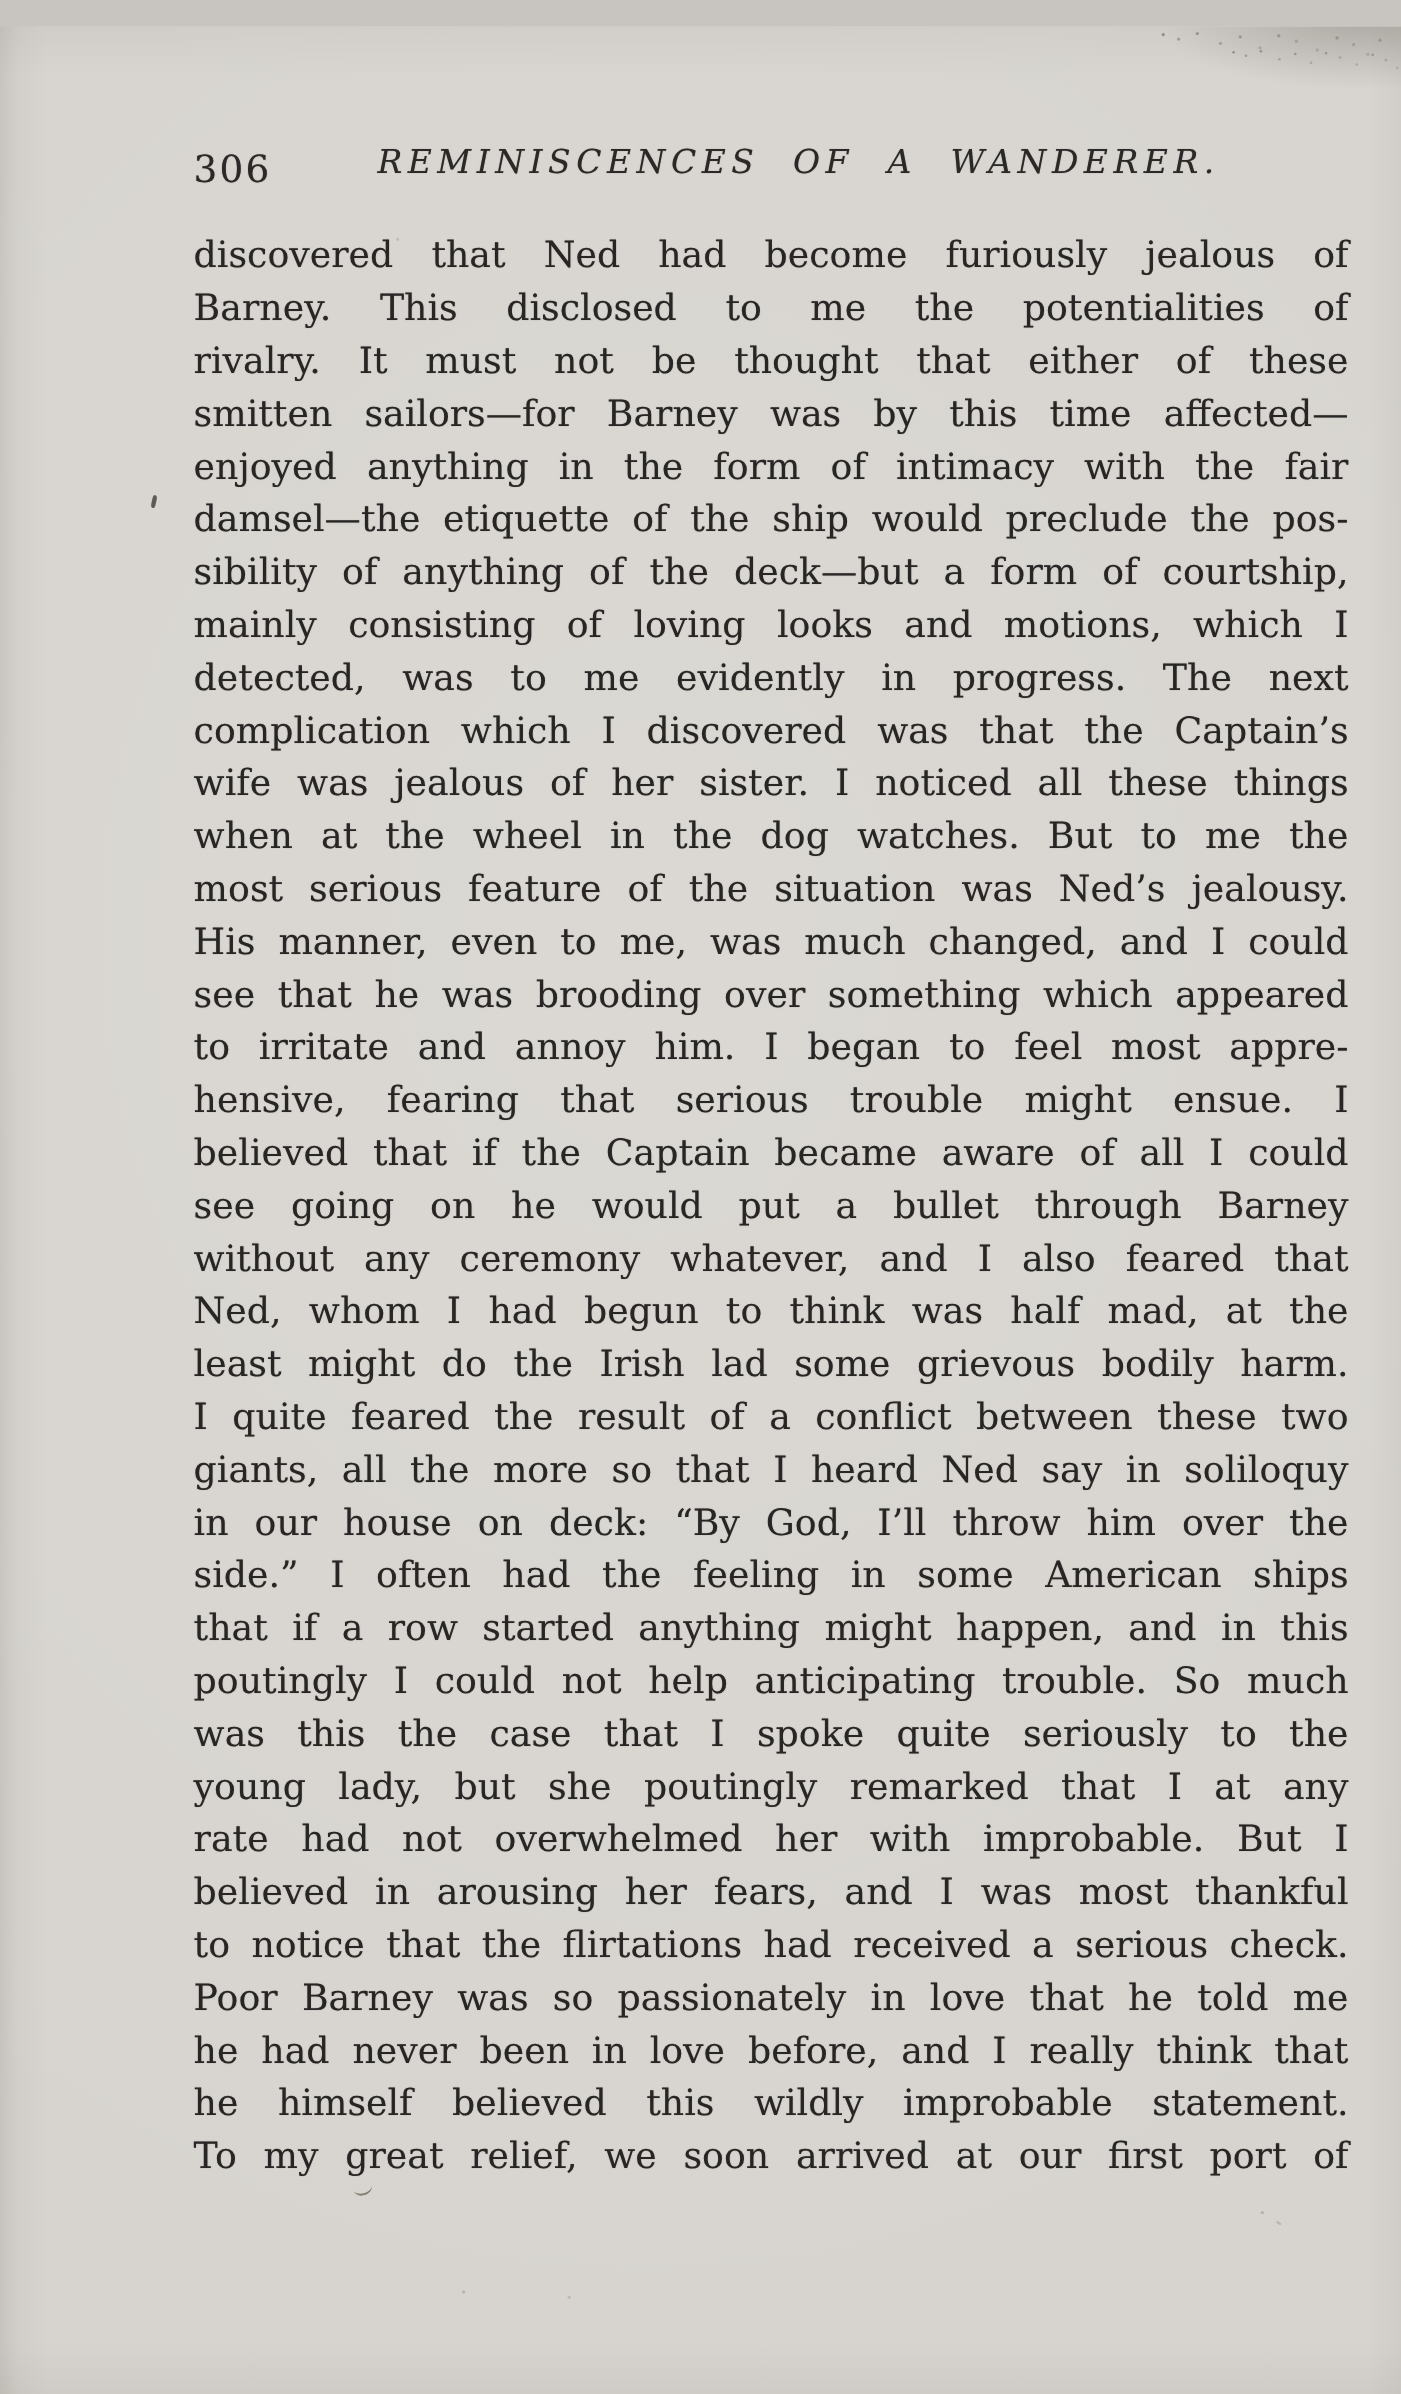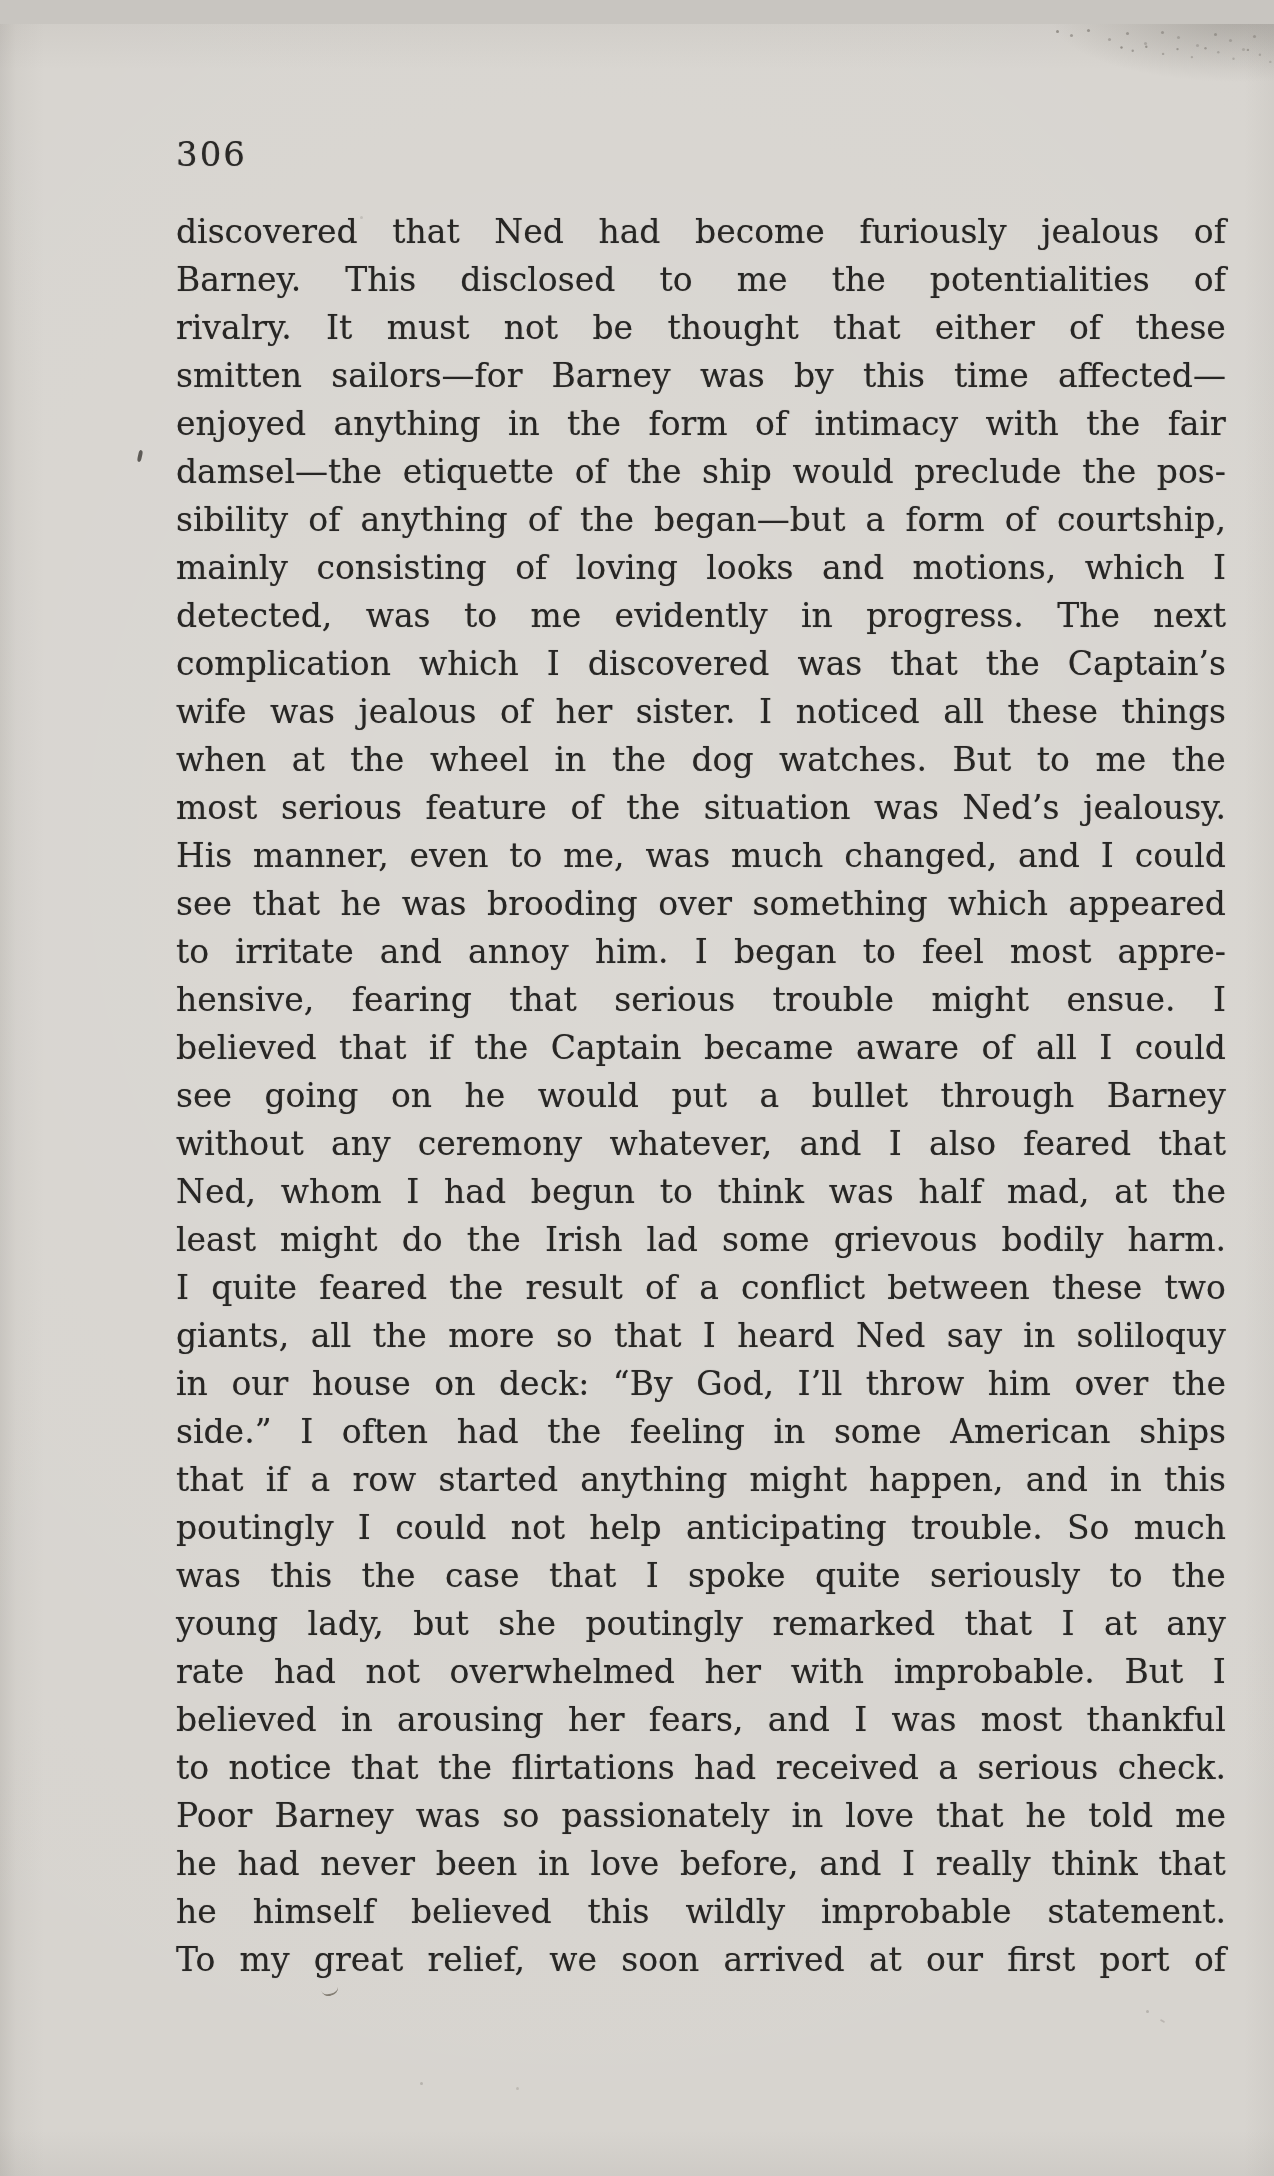--- a/index.html
+++ b/index.html
@@ -116,20 +116,21 @@
   <div class="speck dot-b"></div>
   <div class="speck dot-c"></div>
   <div class="speck dot-d"></div>
   <div class="speck dot-e"></div>
   <div class="speck dot-f"></div>
   <div class="margin-tick"></div>
   <div class="curl-mark"></div>
 
   <div class="header">
     <div class="page-number">306</div>
+    <div class="running-title">REMINISCENCES OF A WANDERER.</div>
   </div>
 
   <div class="body-text">
       <div class="text-line">
         <span>discovered</span>
         <span>that</span>
         <span>Ned</span>
         <span>had</span>
         <span>become</span>
         <span>furiously</span>
@@ -190,21 +191,21 @@
         <span>preclude</span>
         <span>the</span>
         <span>pos-</span>
       </div>
       <div class="text-line">
         <span>sibility</span>
         <span>of</span>
         <span>anything</span>
         <span>of</span>
         <span>the</span>
-        <span>began—but</span>
+        <span>deck—but</span>
         <span>a</span>
         <span>form</span>
         <span>of</span>
         <span>courtship,</span>
       </div>
       <div class="text-line">
         <span>mainly</span>
         <span>consisting</span>
         <span>of</span>
         <span>loving</span>

